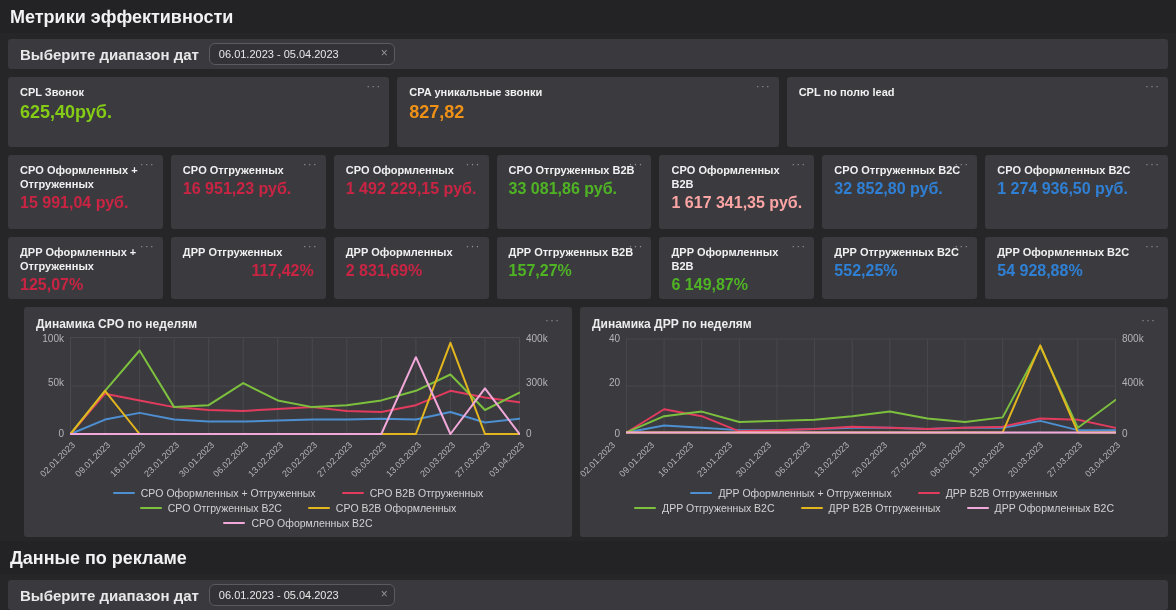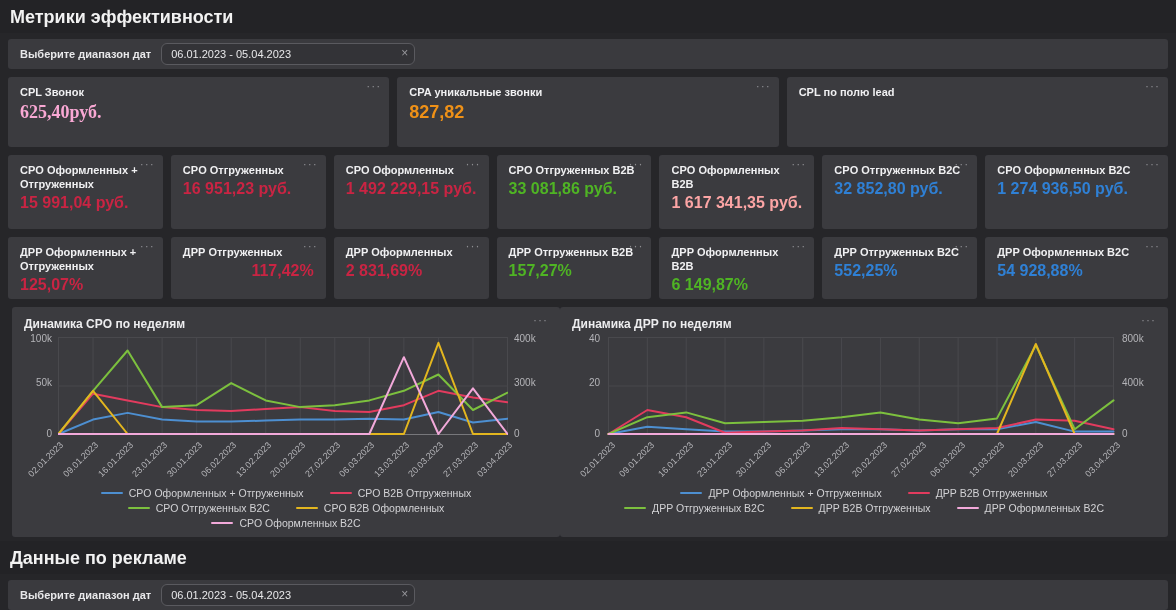--- a/index.html
+++ b/index.html
@@ -1,38 +1,38 @@
 <!DOCTYPE html>
 <html><head>
 <meta charset="utf-8">
 <style>
   * { margin:0; padding:0; box-sizing:border-box; }
   html,body { width:1176px; height:610px; overflow:hidden; }
   body { background:#262629; font-family:"Liberation Sans", sans-serif; color:#ececee; }
   .section-title { font-size:18px; font-weight:bold; color:#f2f2f2; padding:7px 10px 5px 10px; background:#232326; }
   
   .filter-bar { margin:6px 8px 0 8px; background:#3a3a3e; border-radius:3px; height:30px; display:flex; align-items:center; padding:0 12px; gap:10px; }
-  .filter-label { font-size:11px; font-weight:bold; color:#e8e8ea; white-space:nowrap; }
-  .date-input-wrap { position:relative; width:254px; }
+  .filter-label { font-size:15px; font-weight:bold; color:#e8e8ea; white-space:nowrap; }
+  .date-input-wrap { position:relative; width:186px; }
   .date-input { width:100%; height:22px; background:#333337; border:1px solid #5a5a5f; border-radius:6px; color:#e8e8ea; font-size:11px; padding:0 24px 0 9px; font-family:"Liberation Sans", sans-serif; outline:none; }
   .clear-x { position:absolute; right:7px; top:3px; color:#97979b; font-size:12px; cursor:pointer; line-height:15px; }
   
   .kpi-row { display:grid; gap:8px; margin:8px 8px 0 8px; }
   .row-1 { grid-template-columns:1fr 1fr 1fr; }
   .row-7 { grid-template-columns:repeat(6, 1fr) 1.18fr; }
   .kpi-card { position:relative; background:#3b3b3f; border-radius:3px; padding:9px 12px; overflow:hidden; }
   .kpi-card .menu { position:absolute; top:2px; right:8px; color:#8d8d91; font-size:12px; letter-spacing:1px; cursor:pointer; }
   .kpi-label { font-size:11px; font-weight:600; color:#f0f0f2; line-height:1.25; }
   .kpi-value { font-size:16px; font-weight:bold; margin-top:2px; white-space:nowrap; }
   .row-1 .kpi-card { height:70px; }
   .row-1 .kpi-value { font-size:18px; }
   .row-2 .kpi-card { height:74px; }
   .row-3 .kpi-card { height:62px; }
   
-  .charts-row { display:grid; grid-template-columns:548px 1fr; margin:8px 8px 0 12px; }
+  .charts-row { display:grid; grid-template-columns:548px 1fr; gap:8px; margin:8px 8px 0 24px; }
   .chart-card { background:#3b3b3f; border-radius:3px; padding:8px 10px 4px 10px; height:230px; position:relative; }
   .chart-title { font-size:12px; font-weight:bold; color:#ededef; padding:2px 0 6px 2px; }
   .chart-card .menu { position:absolute; top:6px; right:12px; color:#8d8d91; font-size:12px; letter-spacing:1px; cursor:pointer; }
   .chart-body { display:grid; grid-template-columns:36px 1fr 42px; grid-template-rows:98px 50px; }
   .yaxis { display:flex; flex-direction:column; justify-content:space-between; font-size:10px; color:#b4b4b8; grid-row:1; }
   .yaxis.left { align-items:flex-end; padding-right:6px; grid-column:1; }
   .yaxis.left span { transform:translateY(-4px); }
   .yaxis.left span:last-child { transform:translateY(4px); }
   .yaxis.right { align-items:flex-start; padding-left:6px; grid-column:3; }
   .yaxis.right span { transform:translateY(-4px); }
@@ -57,21 +57,21 @@
   <span class="date-input-wrap">
     <input class="date-input" value="06.01.2023 - 05.04.2023" style="">
     <span class="clear-x">×</span>
   </span>
 </div>
 
 <div id="kpi-row-0" class="kpi-row row-1">
     <div class="kpi-card">
       <span class="menu">···</span>
       <div class="kpi-label">CPL Звонок</div>
-      <div class="kpi-value" style="color: #f9a8d4; font-family: Liberation Serif, serif;">625,40руб.</div>
+      <div class="kpi-value" style="color: #84cc16;">625,40руб.</div>
     </div>
     <div class="kpi-card">
       <span class="menu">···</span>
       <div class="kpi-label">CPA уникальные звонки</div>
       <div class="kpi-value" style="color: rgb(239, 145, 23);">827,82</div>
     </div>
     <div class="kpi-card">
       <span class="menu">···</span>
       <div class="kpi-label">CPL по полю lead</div>
     </div>

